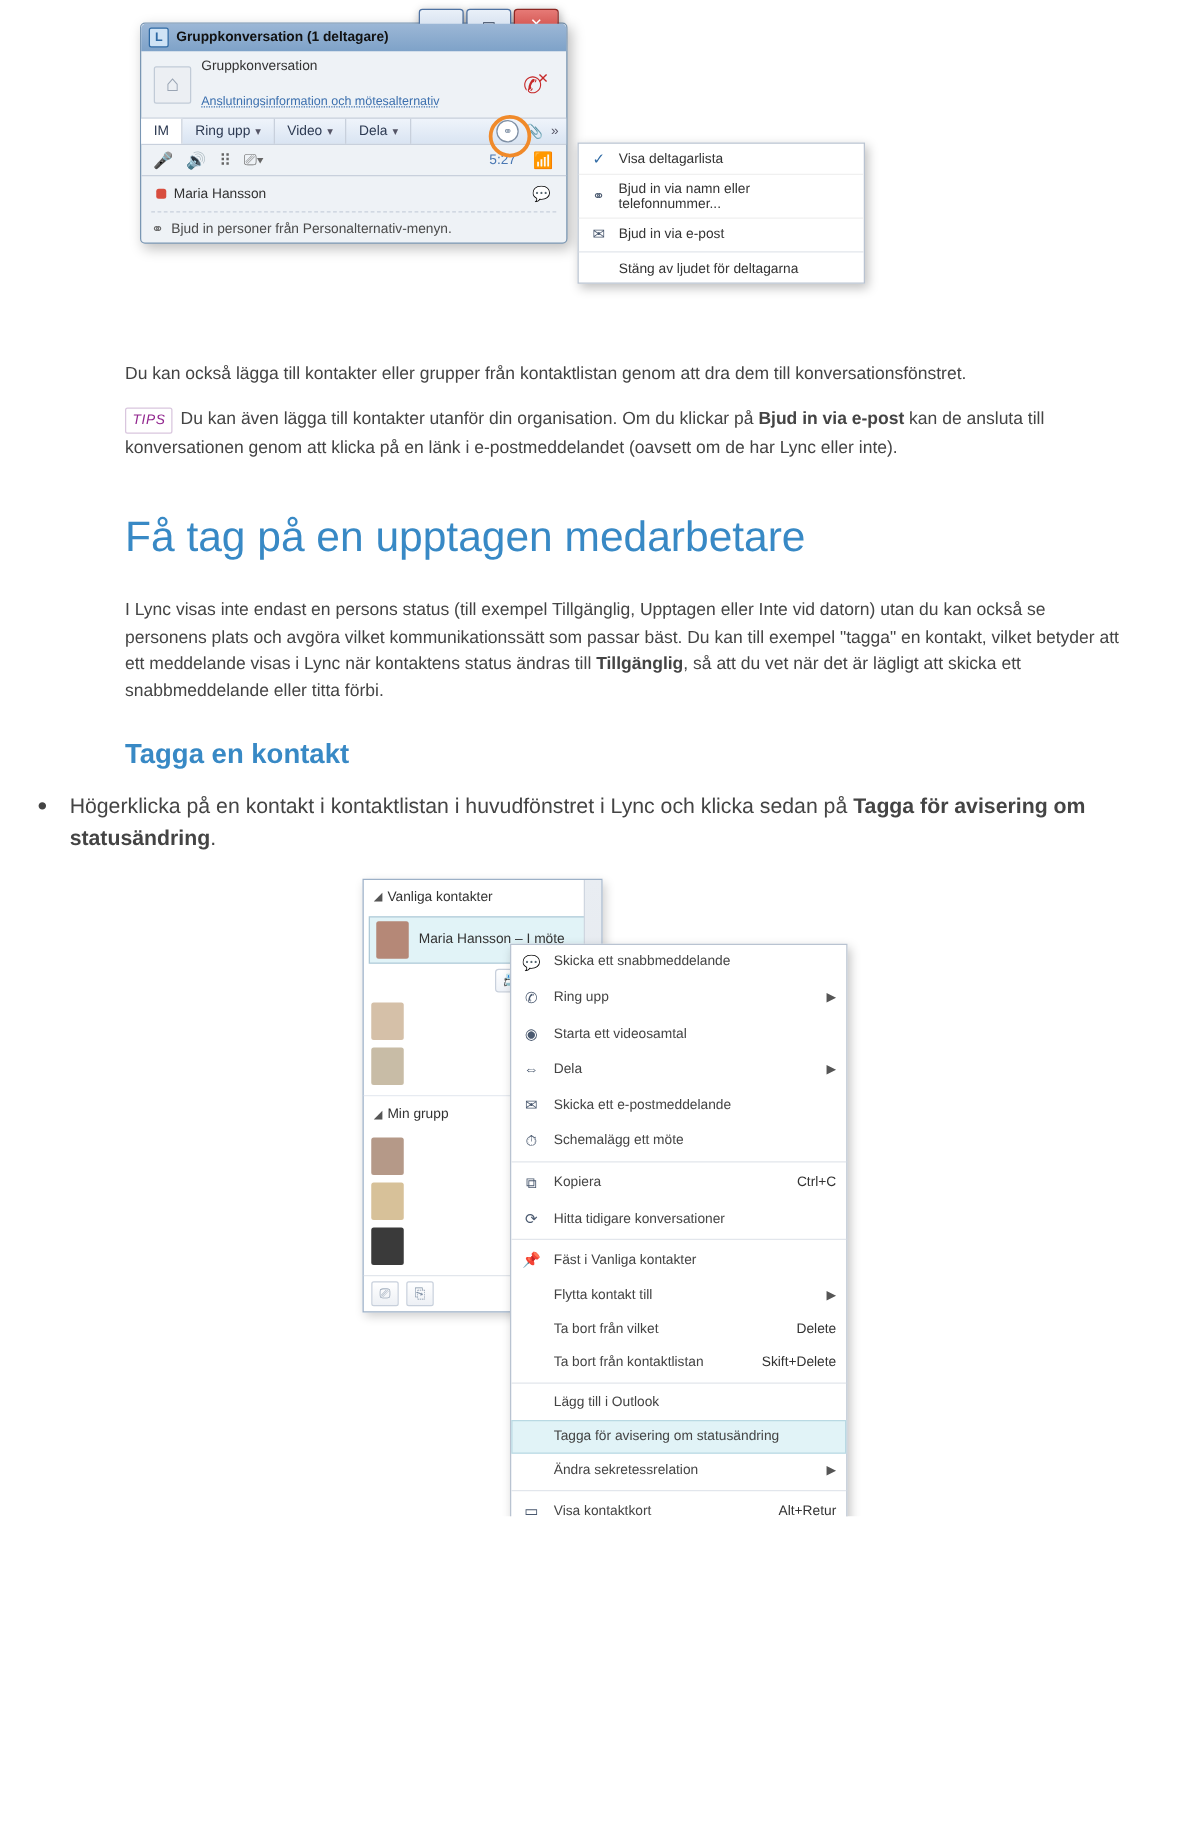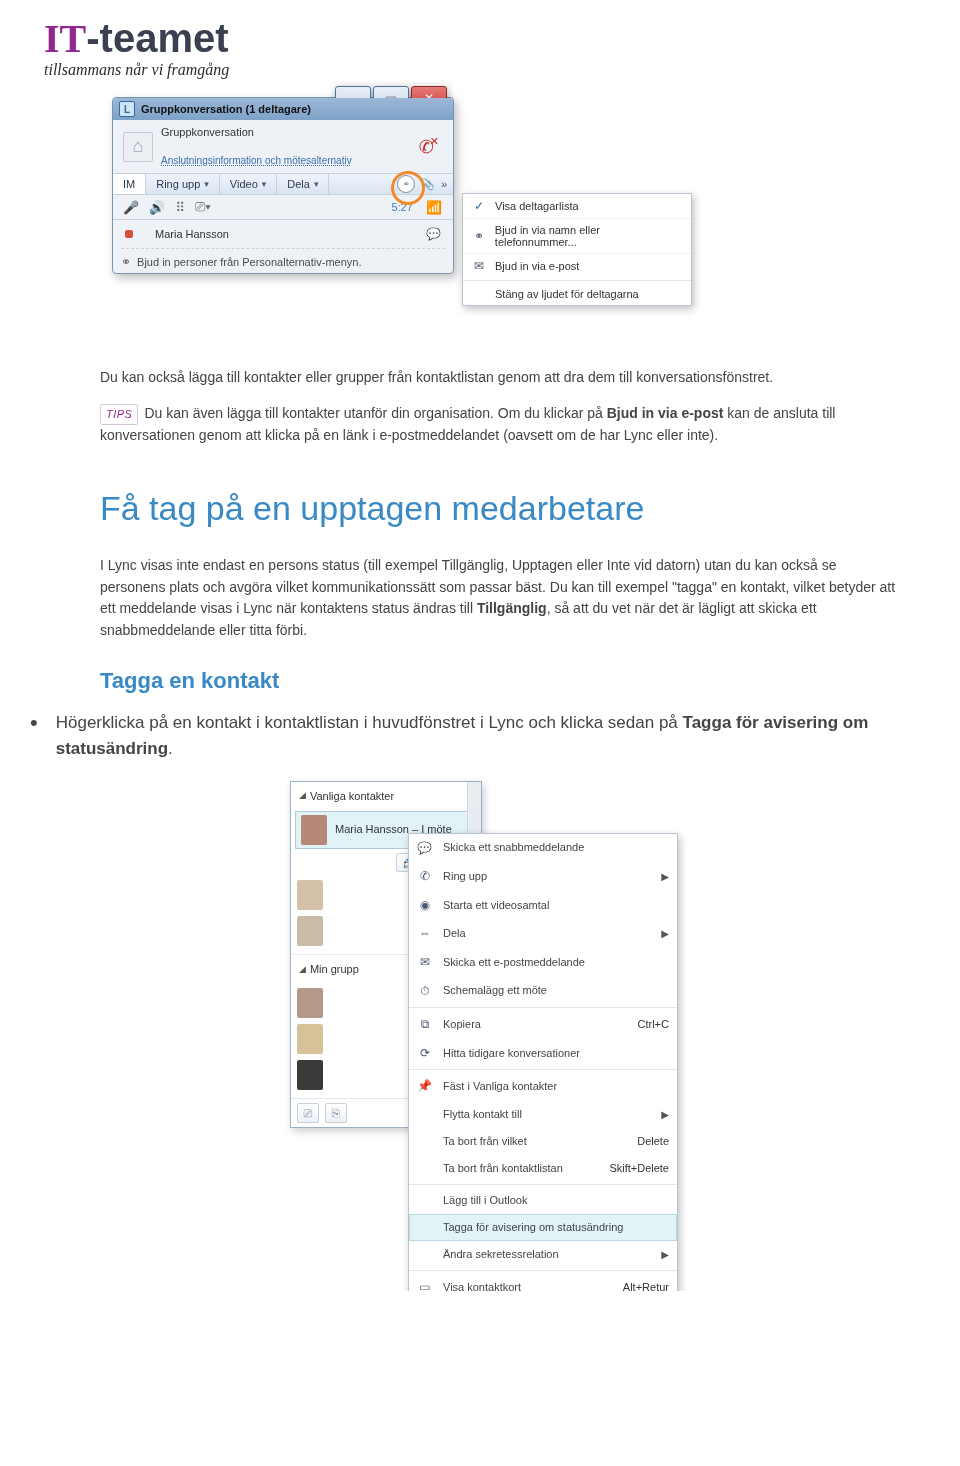--- a/index.html
+++ b/index.html
@@ -44,21 +44,21 @@
   .mode.active{background:#fff;}
   .mode .dd{font-size:9px;color:#556;}
   .mode-spacer{flex:1;}
   .mode-end{display:flex;align-items:center;gap:6px;padding:0 6px;color:#556;position:relative;}
   .people-ico{width:16px;height:16px;border-radius:50%;border:1px solid #7e8fa4;display:flex;align-items:center;justify-content:center;font-size:9px;color:#7e8fa4;background:#fff;}
   .orange-circle{position:absolute;left:-6px;top:-4px;width:28px;height:28px;border:3px solid var(--orange);border-radius:50%;pointer-events:none;}
   .toolbar2{display:flex;align-items:center;gap:10px;padding:4px 10px;color:#666;border-bottom:1px solid var(--bd2);}
   .toolbar2 .t-ico{font-size:13px;color:#666;}
   .toolbar2 .time{margin-left:auto;color:#4a78b3;font-size:11px;}
   .plist{padding:4px 8px;}
-  .plist .row{display:flex;align-items:center;gap:22px;padding:3px 4px;font-size:11px;}
+  .plist .row{display:flex;align-items:center;gap:6px;padding:3px 4px;font-size:11px;}
   .plist .dot{width:8px;height:8px;border-radius:2px;background:#d84d3e;}
   .plist .chat-ico{margin-left:auto;color:#8392a6;font-size:12px;}
   .plist .invite{display:flex;align-items:center;gap:6px;border-top:1px dashed var(--bd2);margin-top:4px;padding-top:6px;color:#4a4a4a;}
   .plist .inv-ico{font-size:12px;color:#666;}
   
   .dd-menu{position:absolute;left:350px;top:96px;width:228px;background:#fff;border:1px solid var(--bd);box-shadow:2px 3px 8px rgba(0,0,0,.25);font-size:11px;}
   .dd-item{display:flex;align-items:center;gap:8px;padding:5px 8px;}
   .dd-item + .dd-item{border-top:1px solid #f0f0f0;}
   .dd-sep{height:1px;background:#e2e6ec;margin:2px 0;}
   .dd-item .ico{width:16px;text-align:center;color:#4b5a70;font-size:12px;}
@@ -93,26 +93,20 @@
   .ctx .it.hover{background:var(--hl);outline:1px solid #b9d9e3;outline-offset:-1px;}
   .ctx .it .ic{width:16px;text-align:center;color:#4b5a70;font-size:12px;}
   .ctx .it .sc{margin-left:auto;color:#333;font-size:11px;}
   .ctx .it .ar{margin-left:auto;color:#555;font-size:10px;}
   .ctx hr{border:none;border-top:1px solid #e2e6ec;margin:2px 0;}
 </style>
 </head>
 <body>
 <div class="page">
 
-<div class="brand">
-  <div class="brand-top">
-    <span class="it">IT</span><span class="rest">-teamet</span>
-  </div>
-  <div class="brand-sub">tillsammans når vi framgång</div>
-</div>
 
 <div class="shot1-wrap">
 
   <div class="lync-win">
     <div class="win-ctr">
       <div class="win-btn">—</div>
       <div class="win-btn">▭</div>
       <div class="win-btn close">✕</div>
     </div>
     <div class="titlebar">

